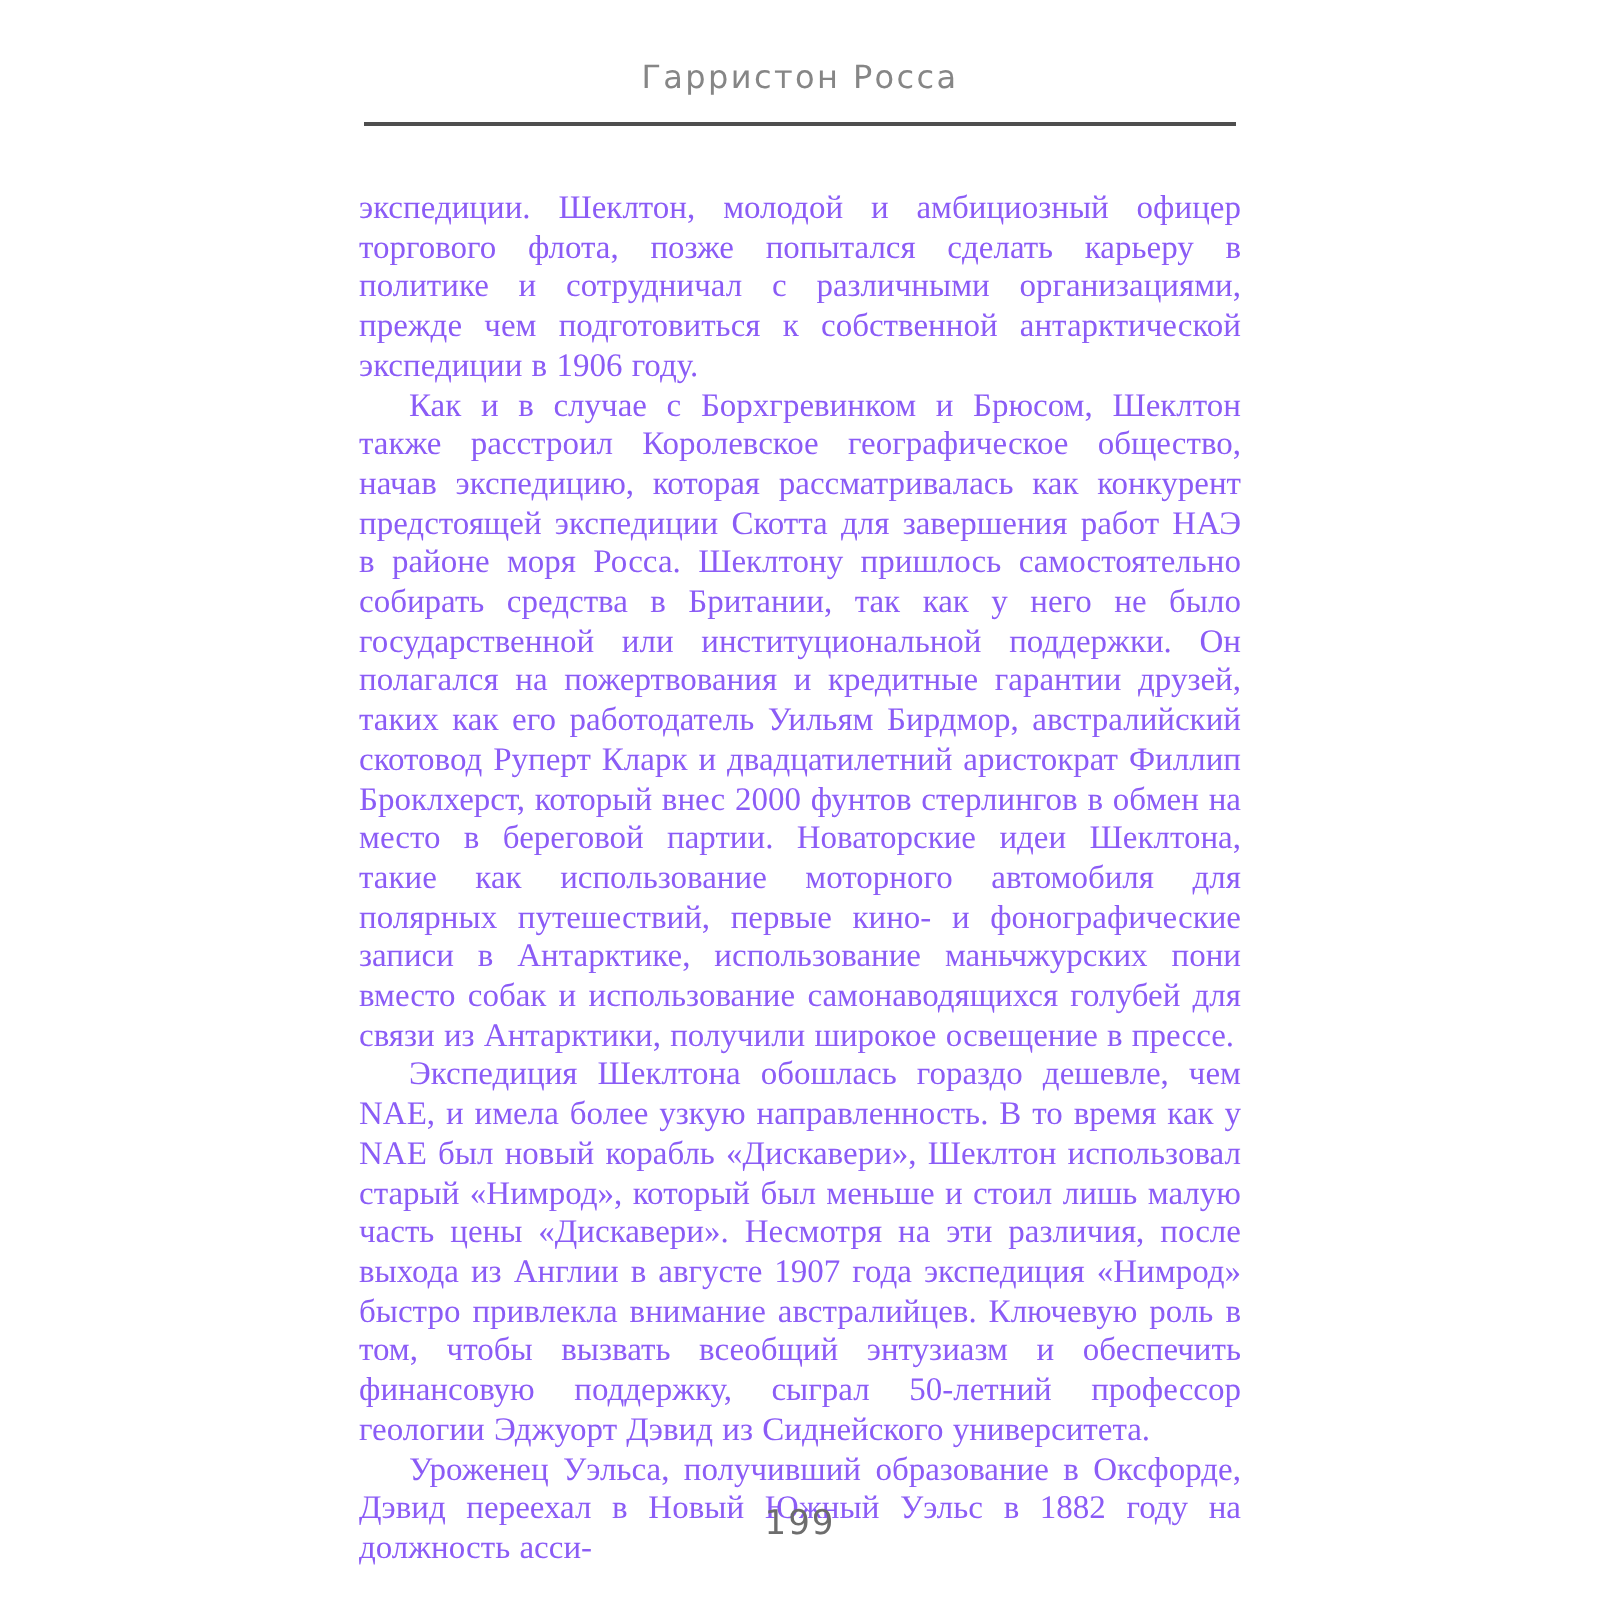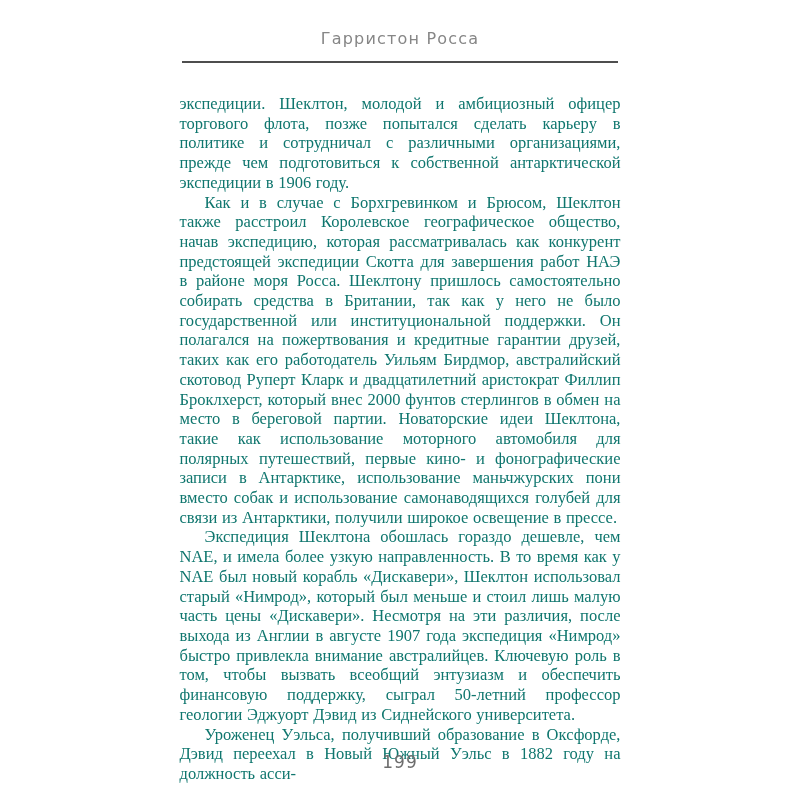--- a/index.html
+++ b/index.html
@@ -30,21 +30,21 @@
     border: none;
     border-top: 2px solid #4e4e4e;
     height: 0;
   }
   .page-body {
     width: 441px;
     margin: 31px auto 0 auto;
     text-align: justify;
     font-size: 16.5px;
     line-height: 19.7px;
-    color: #0f766e;
+    color: #8b5cf6;
     word-spacing: 0.5px;
   }
   .page-body p {
     margin: 0;
     padding: 0;
     text-indent: 25px;
   }
   .page-body p.continuation {
     text-indent: 0;
   }

